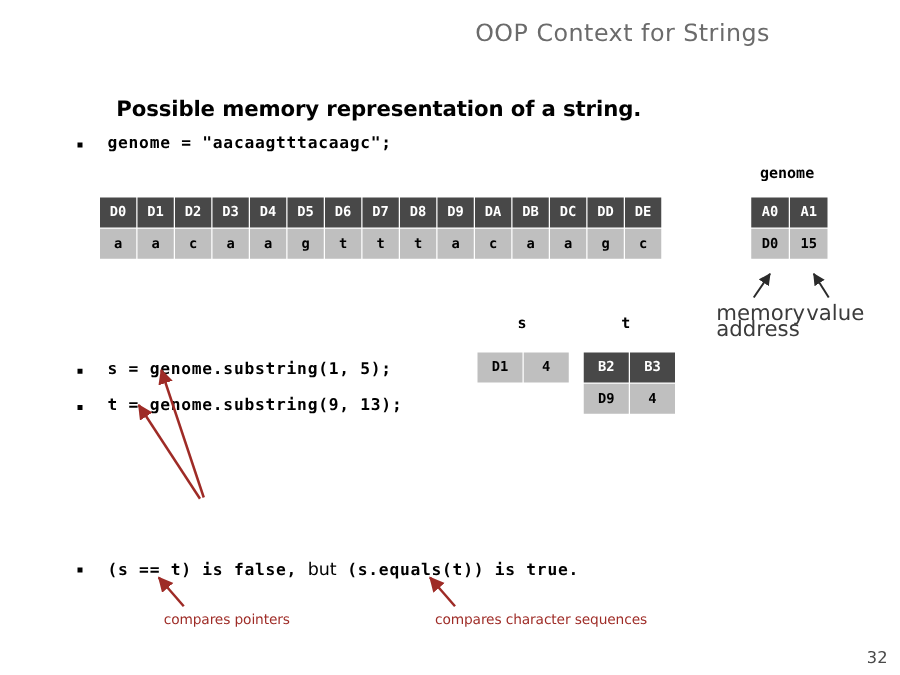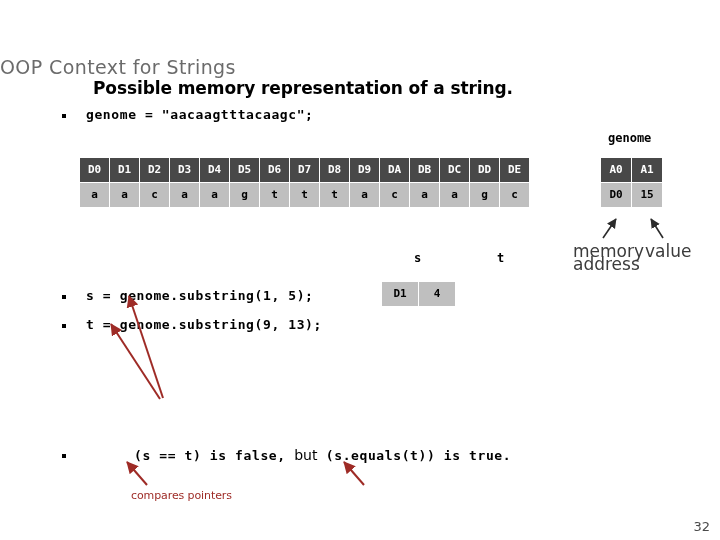--- a/index.html
+++ b/index.html
@@ -22,27 +22,26 @@
     width: 720px;
     height: 540px;
   }
 
   
   .slide-title {
     position: absolute;
     left: 0;
     top: 16px;
     width: 616px;
-    text-align: left;
+    text-align: right;
     font-family: "DejaVu Sans", sans-serif;
     font-size: 19px;
     color: #6b6b6b;
     letter-spacing: 0.4px;
     white-space: nowrap;
-    margin-top: 40px;
   }
 
   
   .section-heading {
     position: absolute;
     left: 54px;
     top: 78px;
     font-family: "DejaVu Sans", sans-serif;
     font-size: 17px;
     font-weight: bold;
@@ -257,40 +256,53 @@
 
   <table class="mem-table" id="s-obj-table" style="left:381px; top:281px;">
     <tbody>
     <tr class="val-row">
       <td>D1</td>
       <td>4</td>
     </tr>
   </tbody>
     </table>
 
+  <table class="mem-table" id="t-obj-table" style="left:466px; top:281px;">
+    <tbody>
+        <tr class="addr-row">
+      <td>B2</td>
+      <td>B3</td>
+    </tr>
+    <tr class="val-row">
+      <td>D9</td>
+      <td>4</td>
+    </tr>
+  </tbody>
+    </table>
 
   <div class="bullet-row" style="left:62px; top:288px;">
     <span class="bullet-mark"></span>
     <span class="code-text">s = genome.substring(1, 5);</span>
   </div>
 
   <div class="bullet-row" style="left:62px; top:317px;">
     <span class="bullet-mark"></span>
     <span class="code-text">t = genome.substring(9, 13);</span>
   </div>
 
 
   <div class="bullet-row" style="left:62px; top:447px;">
     <span class="bullet-mark"></span>
-    <span class="mixed-line" style="left:24px; top:-2px; position:absolute;margin-left:48px;">
+    <span class="mixed-line" style="left:24px; top:-2px; position:absolute;">
       <span class="mono">(s == t) is false,</span><span class="mono"> </span><span class="hand">but</span><span class="mono"> </span><span class="mono">(s.equals(t)) is true.</span>
     </span>
   </div>
 
   <div class="annot" style="left:131px; top:489px;">compares pointers</div>
+  <div class="annot" style="left:348px; top:489px;">compares character sequences</div>
 
   <svg id="arrow-layer" viewBox="0 0 720 540">
     <defs>
       <marker id="grayhead" markerWidth="7" markerHeight="7" refX="5.5" refY="3" orient="auto" markerUnits="strokeWidth">
         <path d="M0,0 L6,3 L0,6 z" fill="#2b2b2b"></path>
       </marker>
       <marker id="redhead" markerWidth="7" markerHeight="7" refX="5.5" refY="3" orient="auto" markerUnits="strokeWidth">
         <path d="M0,0 L6,3 L0,6 z" fill="#9e2b26"></path>
       </marker>
     </defs>

